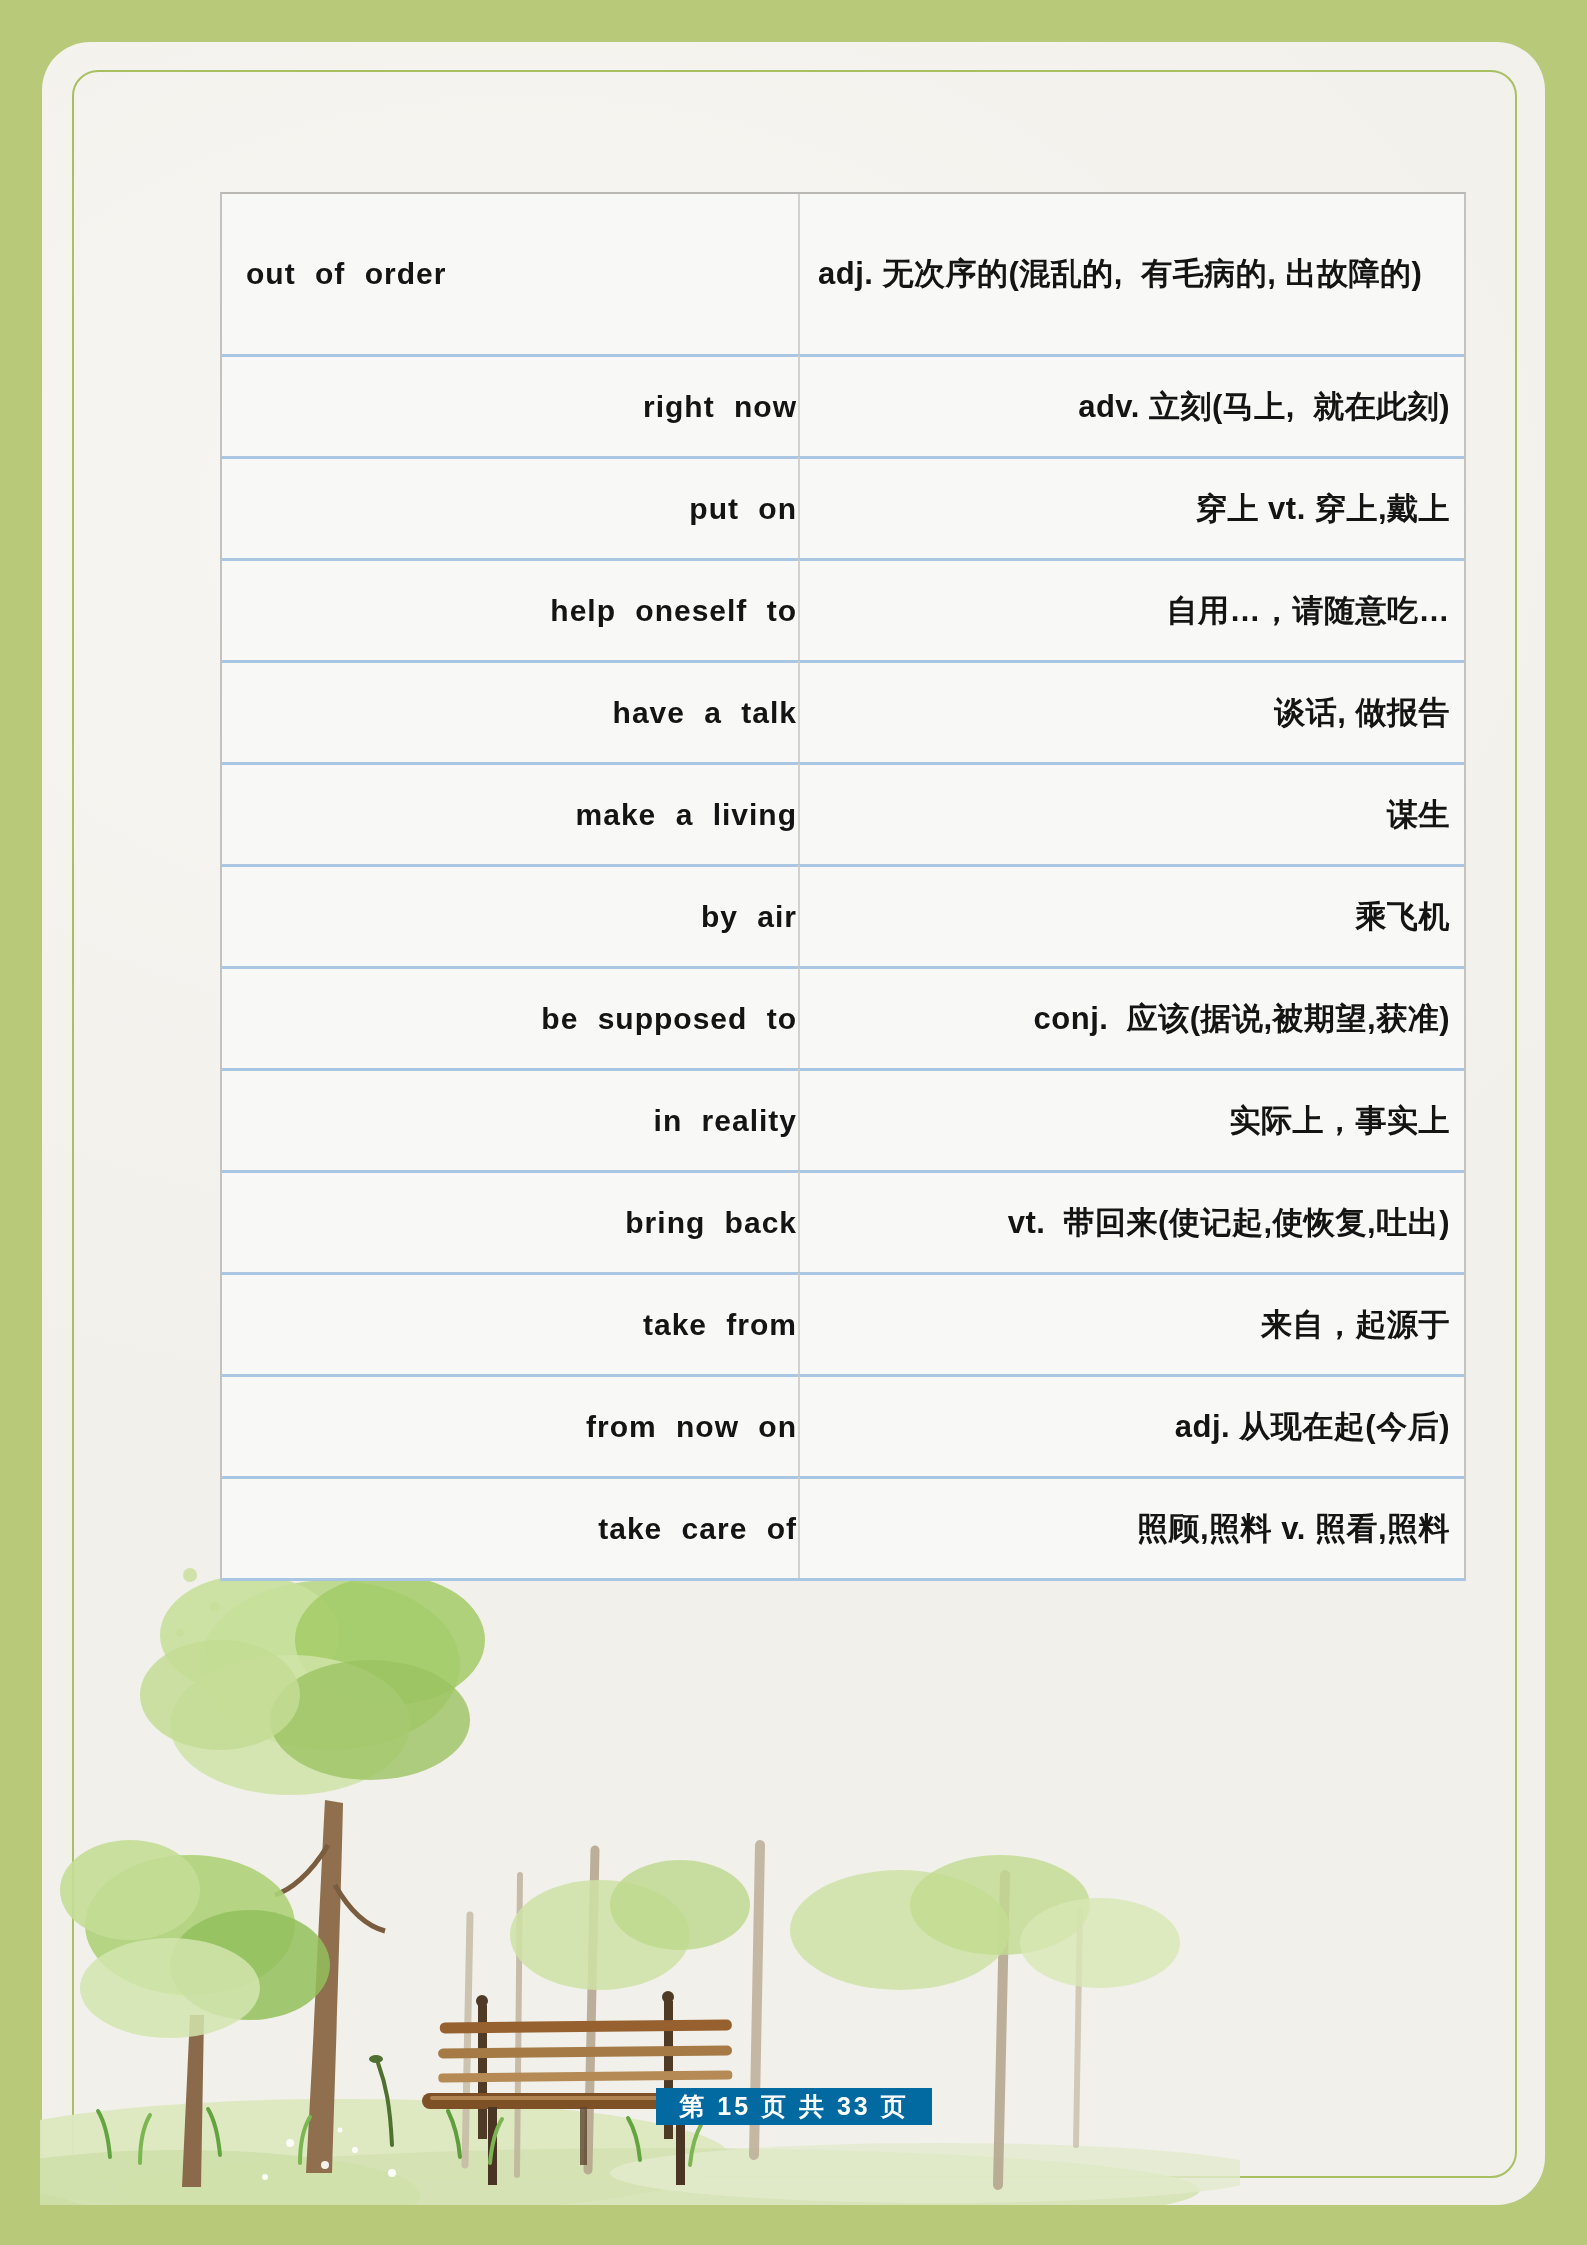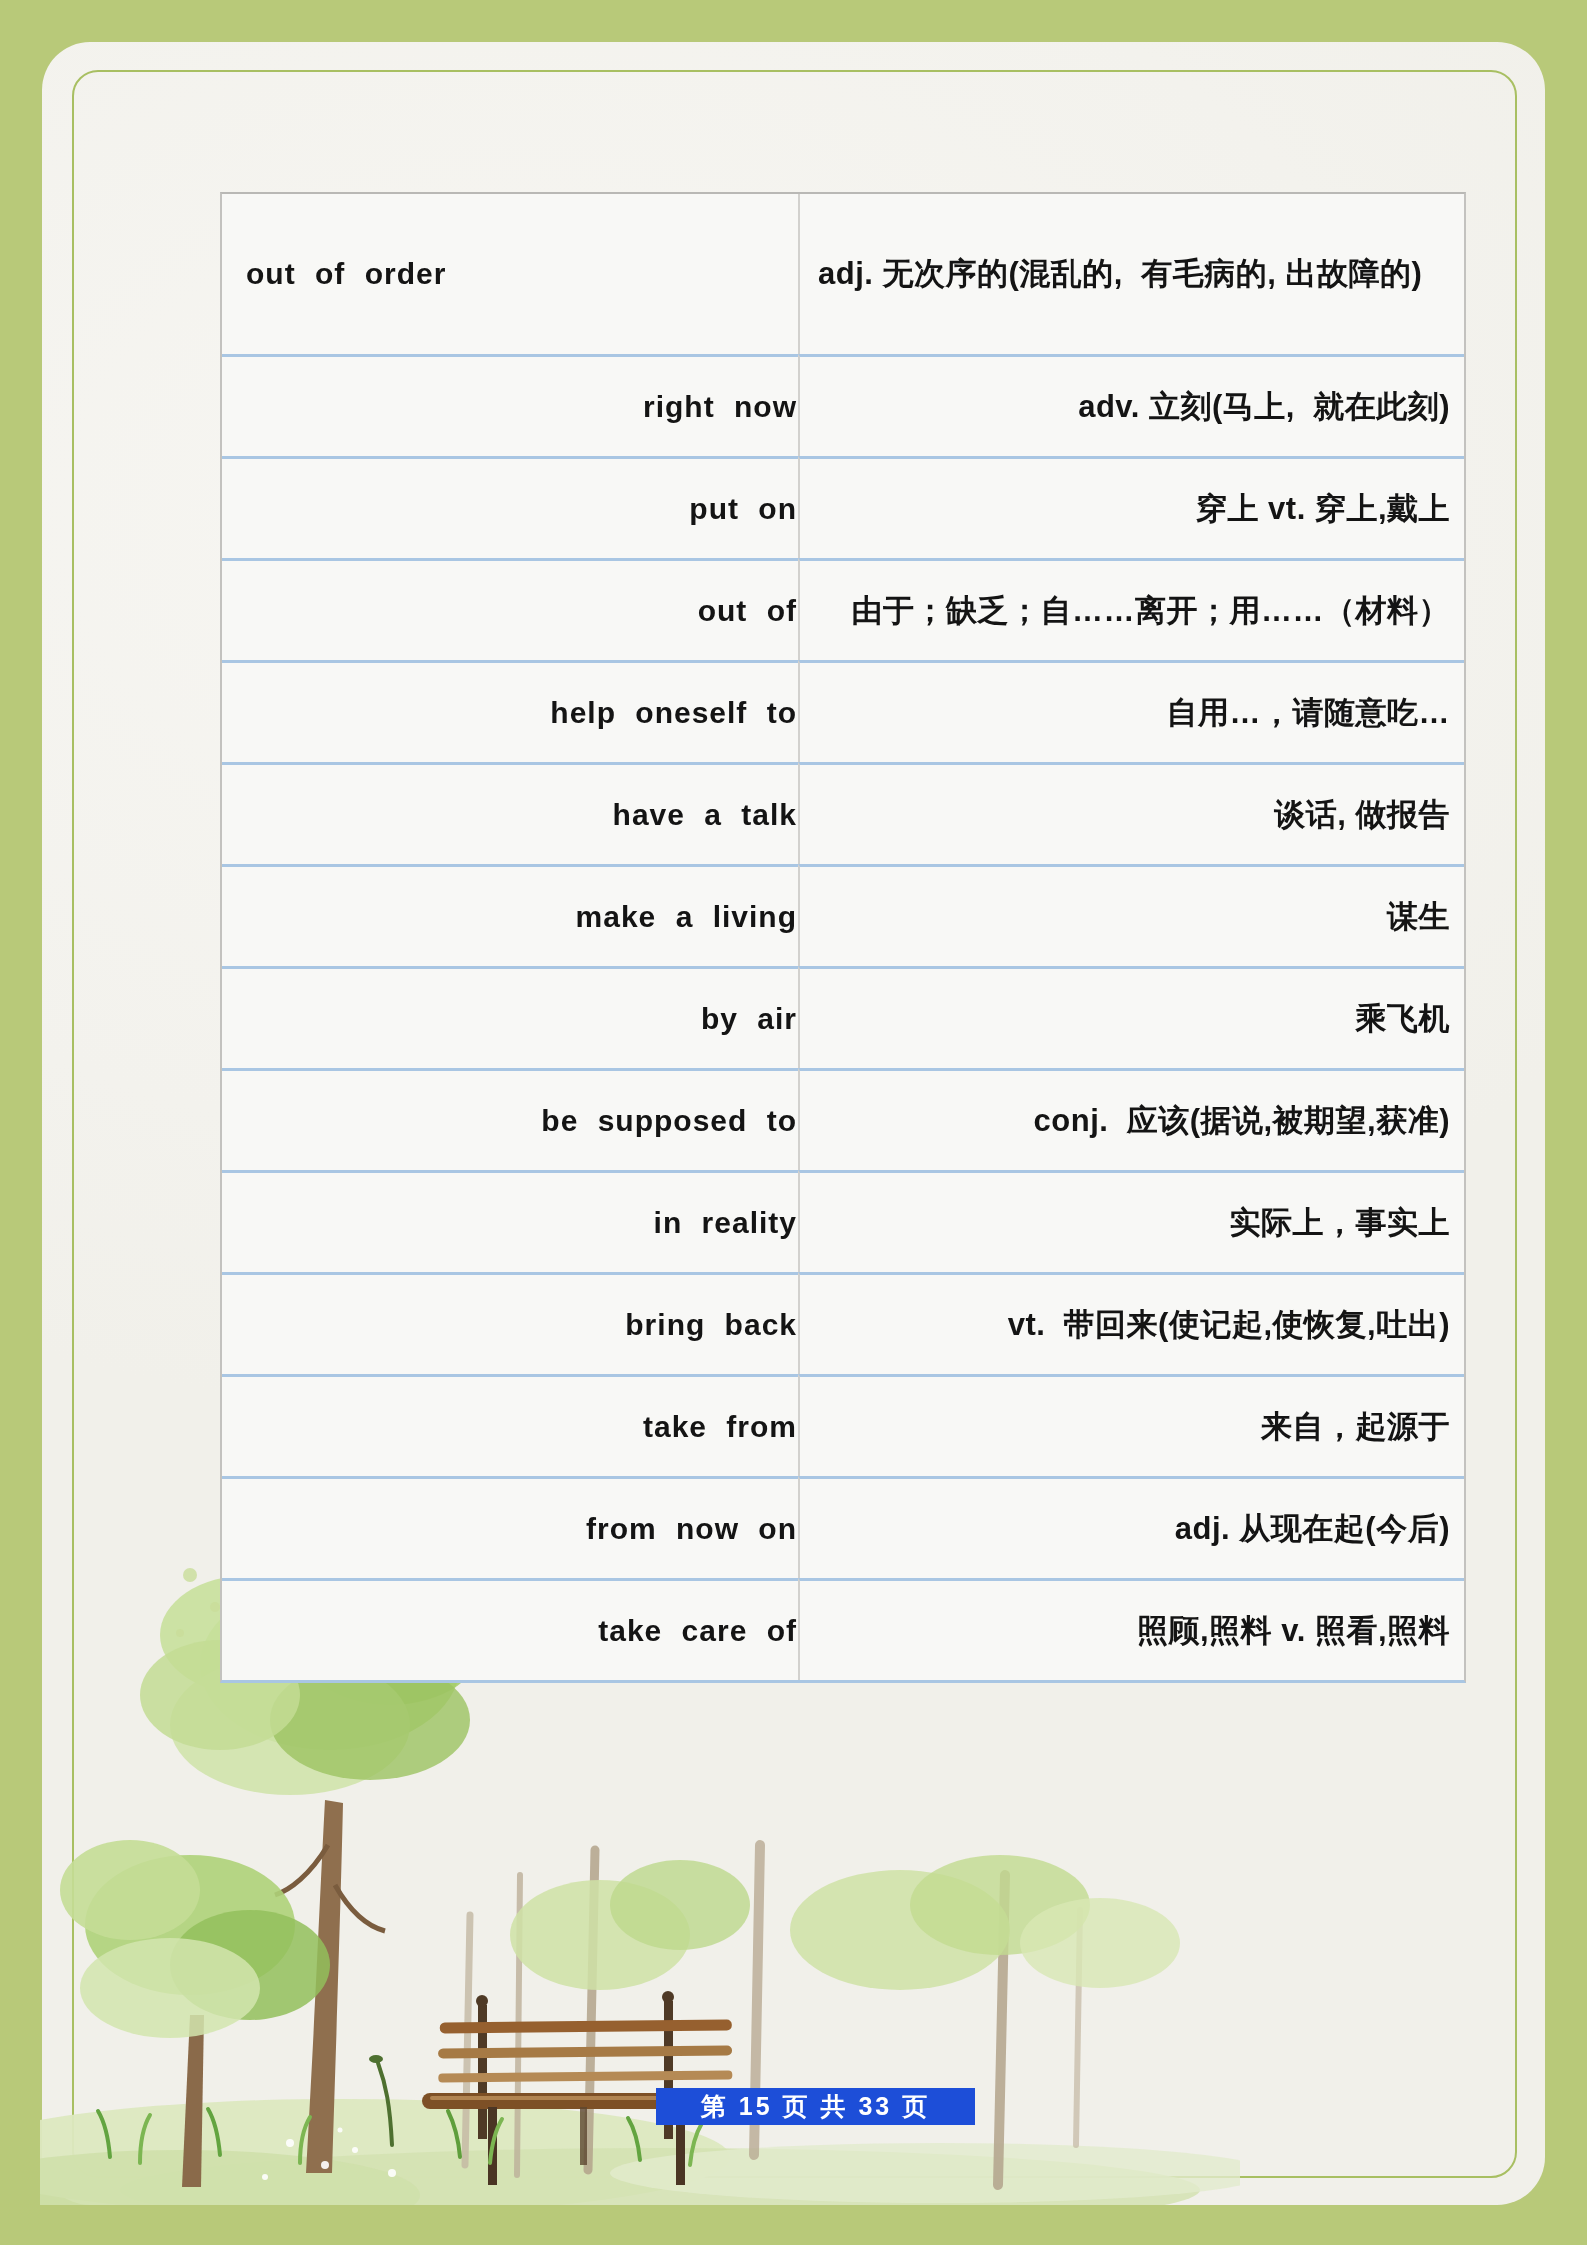--- a/index.html
+++ b/index.html
@@ -57,22 +57,22 @@
   td.zh {
     border-left:2px solid #d2d1ce;
     padding-left:18px; padding-right:14px;
     font-size:31px; font-weight:700;
     letter-spacing:0.5px;
     line-height:66px;
     white-space:pre-wrap;
   }
   .footer-badge {
     position:absolute; left:656px; top:2088px;
-    width:319px; height:37px;
-    background:#1d4ed8;
+    width:276px; height:37px;
+    background:#0369a1;
     color:#ffffff;
     font-size:25px; font-weight:700;
     letter-spacing:3px;
     display:flex; align-items:center; justify-content:center;
     z-index:4;
   }
 </style>
 </head>
 <body>
 
@@ -180,24 +180,20 @@
       </tr>
       <tr>
         <td class="en">right now</td>
         <td class="zh">adv. 立刻(马上,  就在此刻)</td>
       </tr>
       <tr>
         <td class="en">put on</td>
         <td class="zh">穿上 vt. 穿上,戴上</td>
       </tr>
       <tr>
-        <td class="en">out of</td>
-        <td class="zh">由于；缺乏；自……离开；用……（材料）</td>
-      </tr>
-      <tr>
         <td class="en">help oneself to</td>
         <td class="zh">自用…，请随意吃…</td>
       </tr>
       <tr>
         <td class="en">have a talk</td>
         <td class="zh">谈话, 做报告</td>
       </tr>
       <tr>
         <td class="en">make a living</td>
         <td class="zh">谋生</td>

